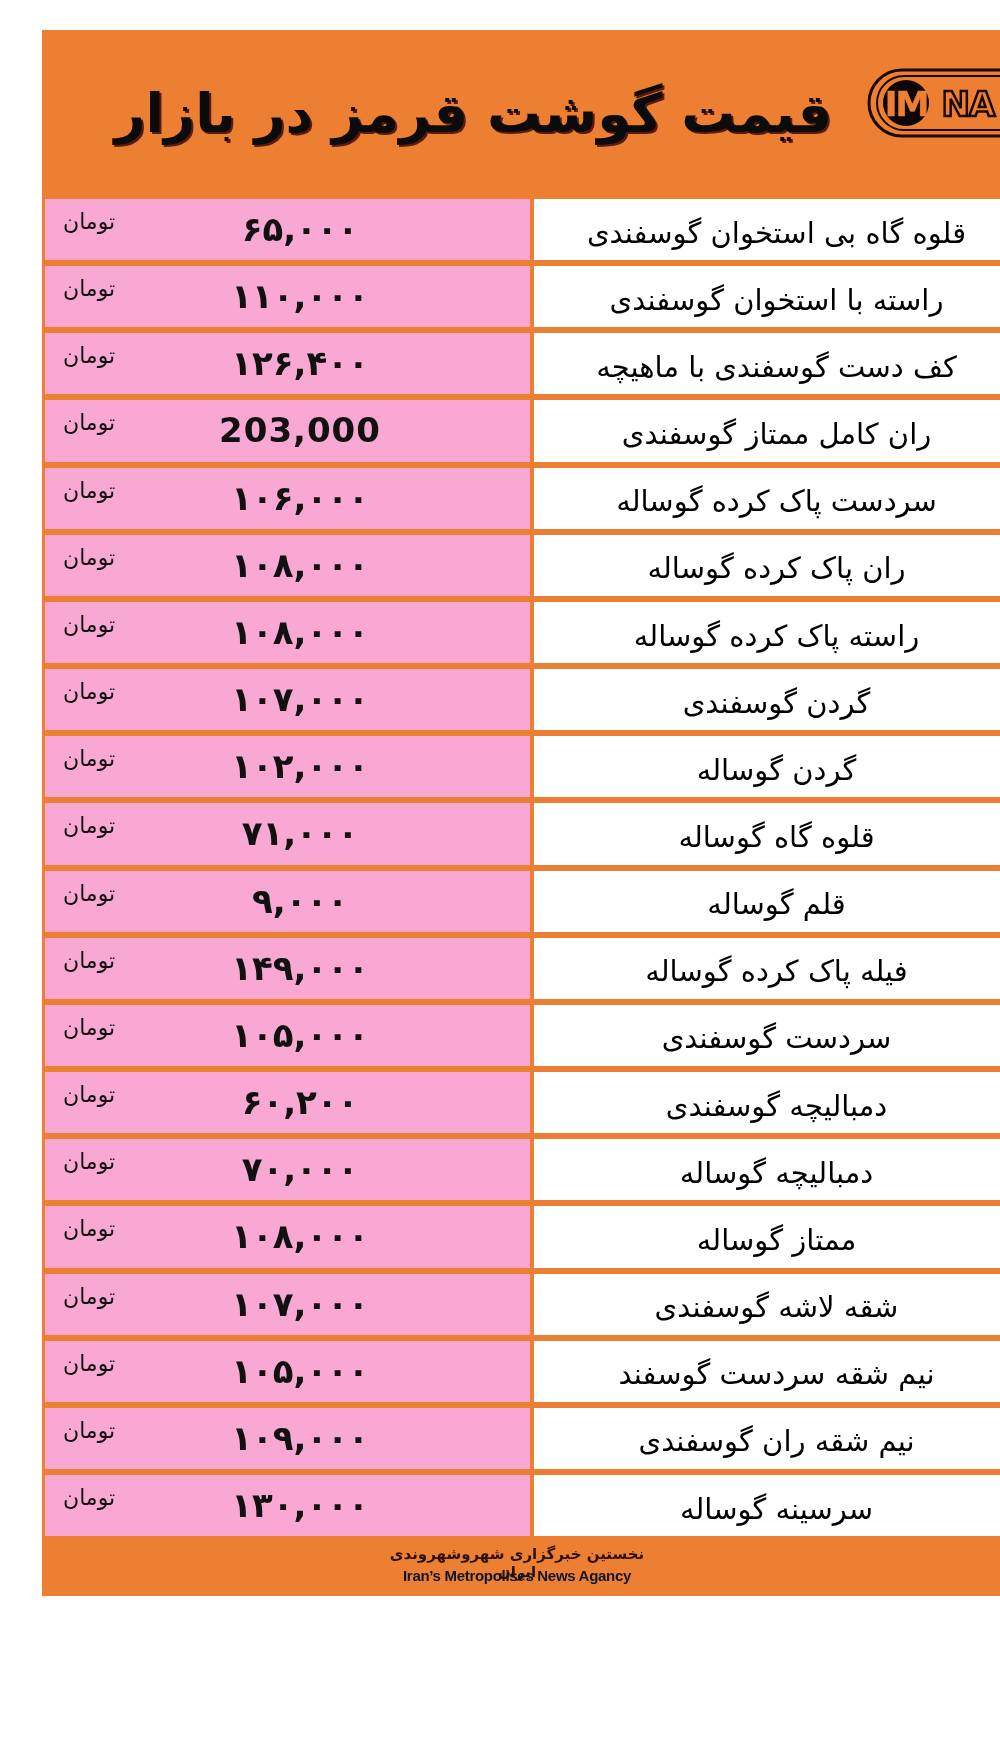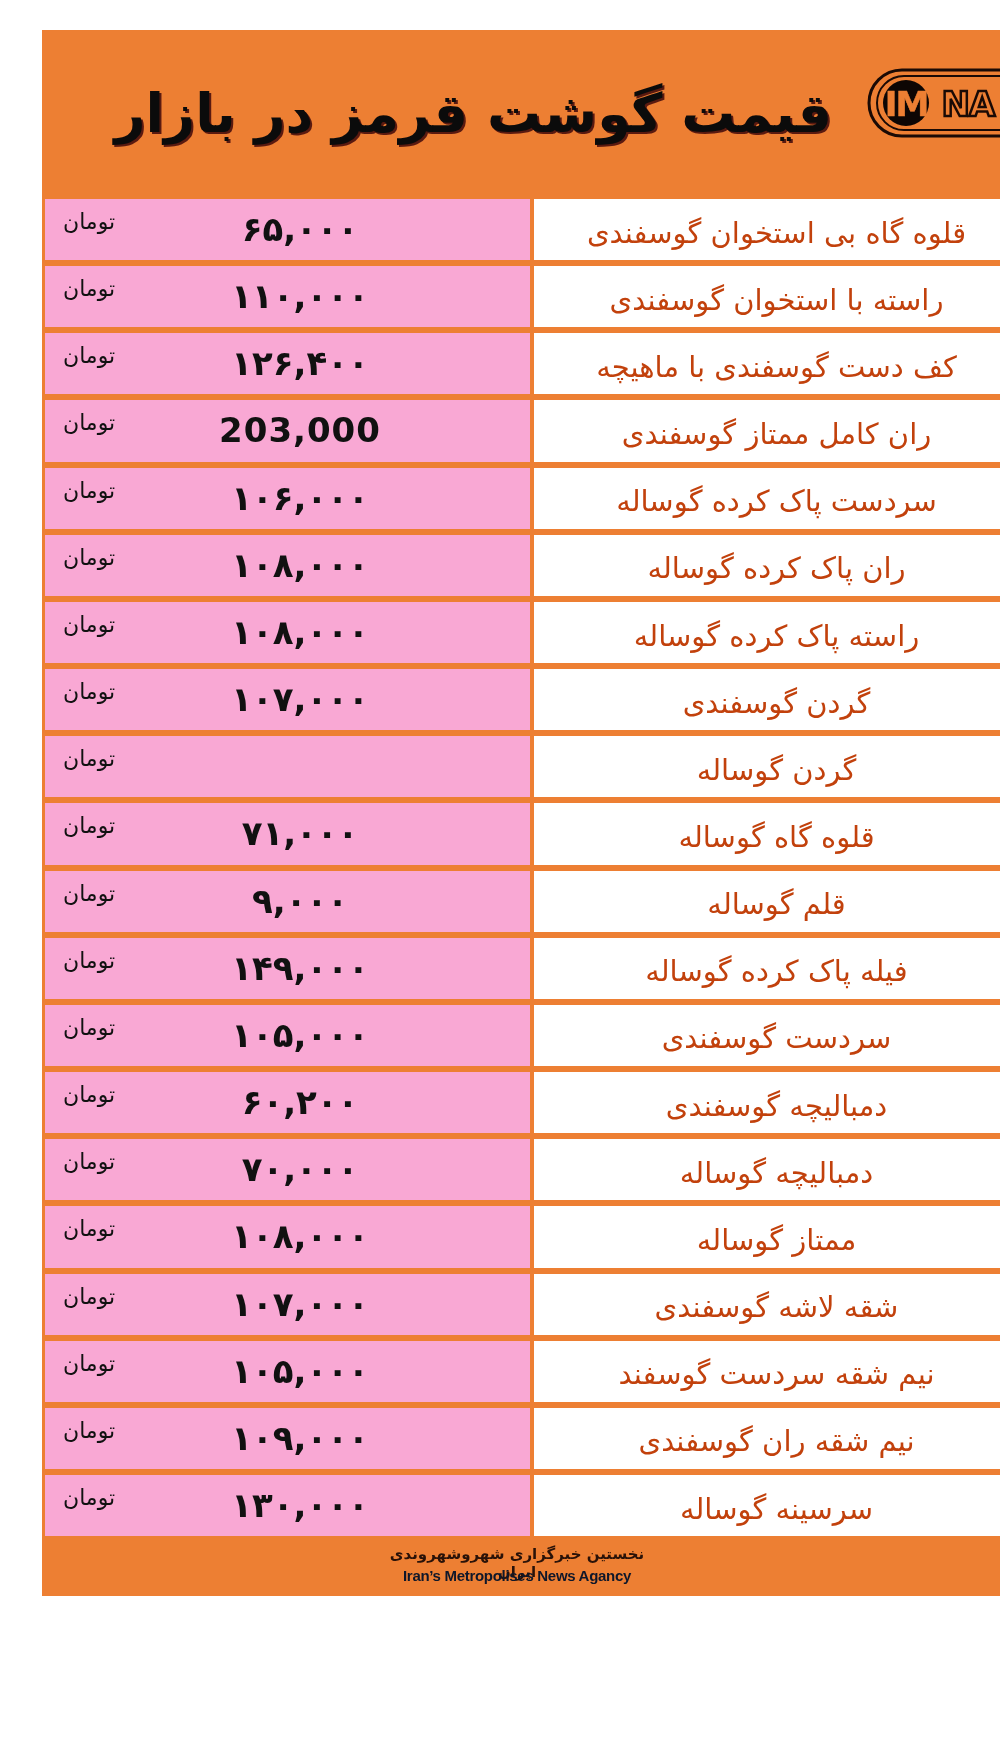--- a/index.html
+++ b/index.html
@@ -19,21 +19,21 @@
   .cell-left { width:490px; height:100%; box-sizing:border-box; background:#f9a8d4;
                border:3px solid #ED7F33; border-right-width:2px; position:relative; }
   .cell-right { width:490px; height:100%; box-sizing:border-box; background:#fff;
                 border:3px solid #ED7F33; border-left-width:2px; position:relative;
                 display:flex; align-items:center; justify-content:center; }
   .unit { position:absolute; left:18px; top:10px; font-size:22px; color:#111;
           direction:rtl; font-family:"DejaVu Sans", sans-serif; }
   .price { position:absolute; left:150px; width:210px; top:10px; text-align:center;
            font-size:34px; font-weight:bold; color:#111; letter-spacing:1px;
            font-family:"DejaVu Sans", sans-serif; direction:ltr; }
-  .label { direction:rtl; font-size:29px; color:#c2410c; white-space:nowrap;
+  .label { direction:rtl; font-size:29px; color:#000000; white-space:nowrap;
            font-family:"DejaVu Sans", sans-serif; padding-top:6px; }
   .footer { position:absolute; left:0; top:1509px; width:860px; height:57px;
             text-align:center; }
   .footer-fa { position:absolute; left:330px; top:6px; width:290px; text-align:center;
                direction:rtl; font-size:15px; font-weight:bold; color:#2a1208;
                font-family:"DejaVu Sans", sans-serif; }
   .footer-en { position:absolute; left:330px; top:28px; width:290px; text-align:center;
                font-size:15px; font-weight:bold; color:#0f172a; letter-spacing:-0.3px;
                font-family:"Liberation Sans", sans-serif; }
 </style>
@@ -126,20 +126,21 @@
         <span class="unit">تومان</span>
         <span class="price">۱۰۷,۰۰۰</span>
       </div>
       <div class="cell-right">
         <span class="label">گردن گوسفندی</span>
       </div>
     </div>
     <div class="row">
       <div class="cell-left">
         <span class="unit">تومان</span>
+        <span class="price">۱۰۲,۰۰۰</span>
       </div>
       <div class="cell-right">
         <span class="label">گردن گوساله</span>
       </div>
     </div>
     <div class="row">
       <div class="cell-left">
         <span class="unit">تومان</span>
         <span class="price">۷۱,۰۰۰</span>
       </div>

